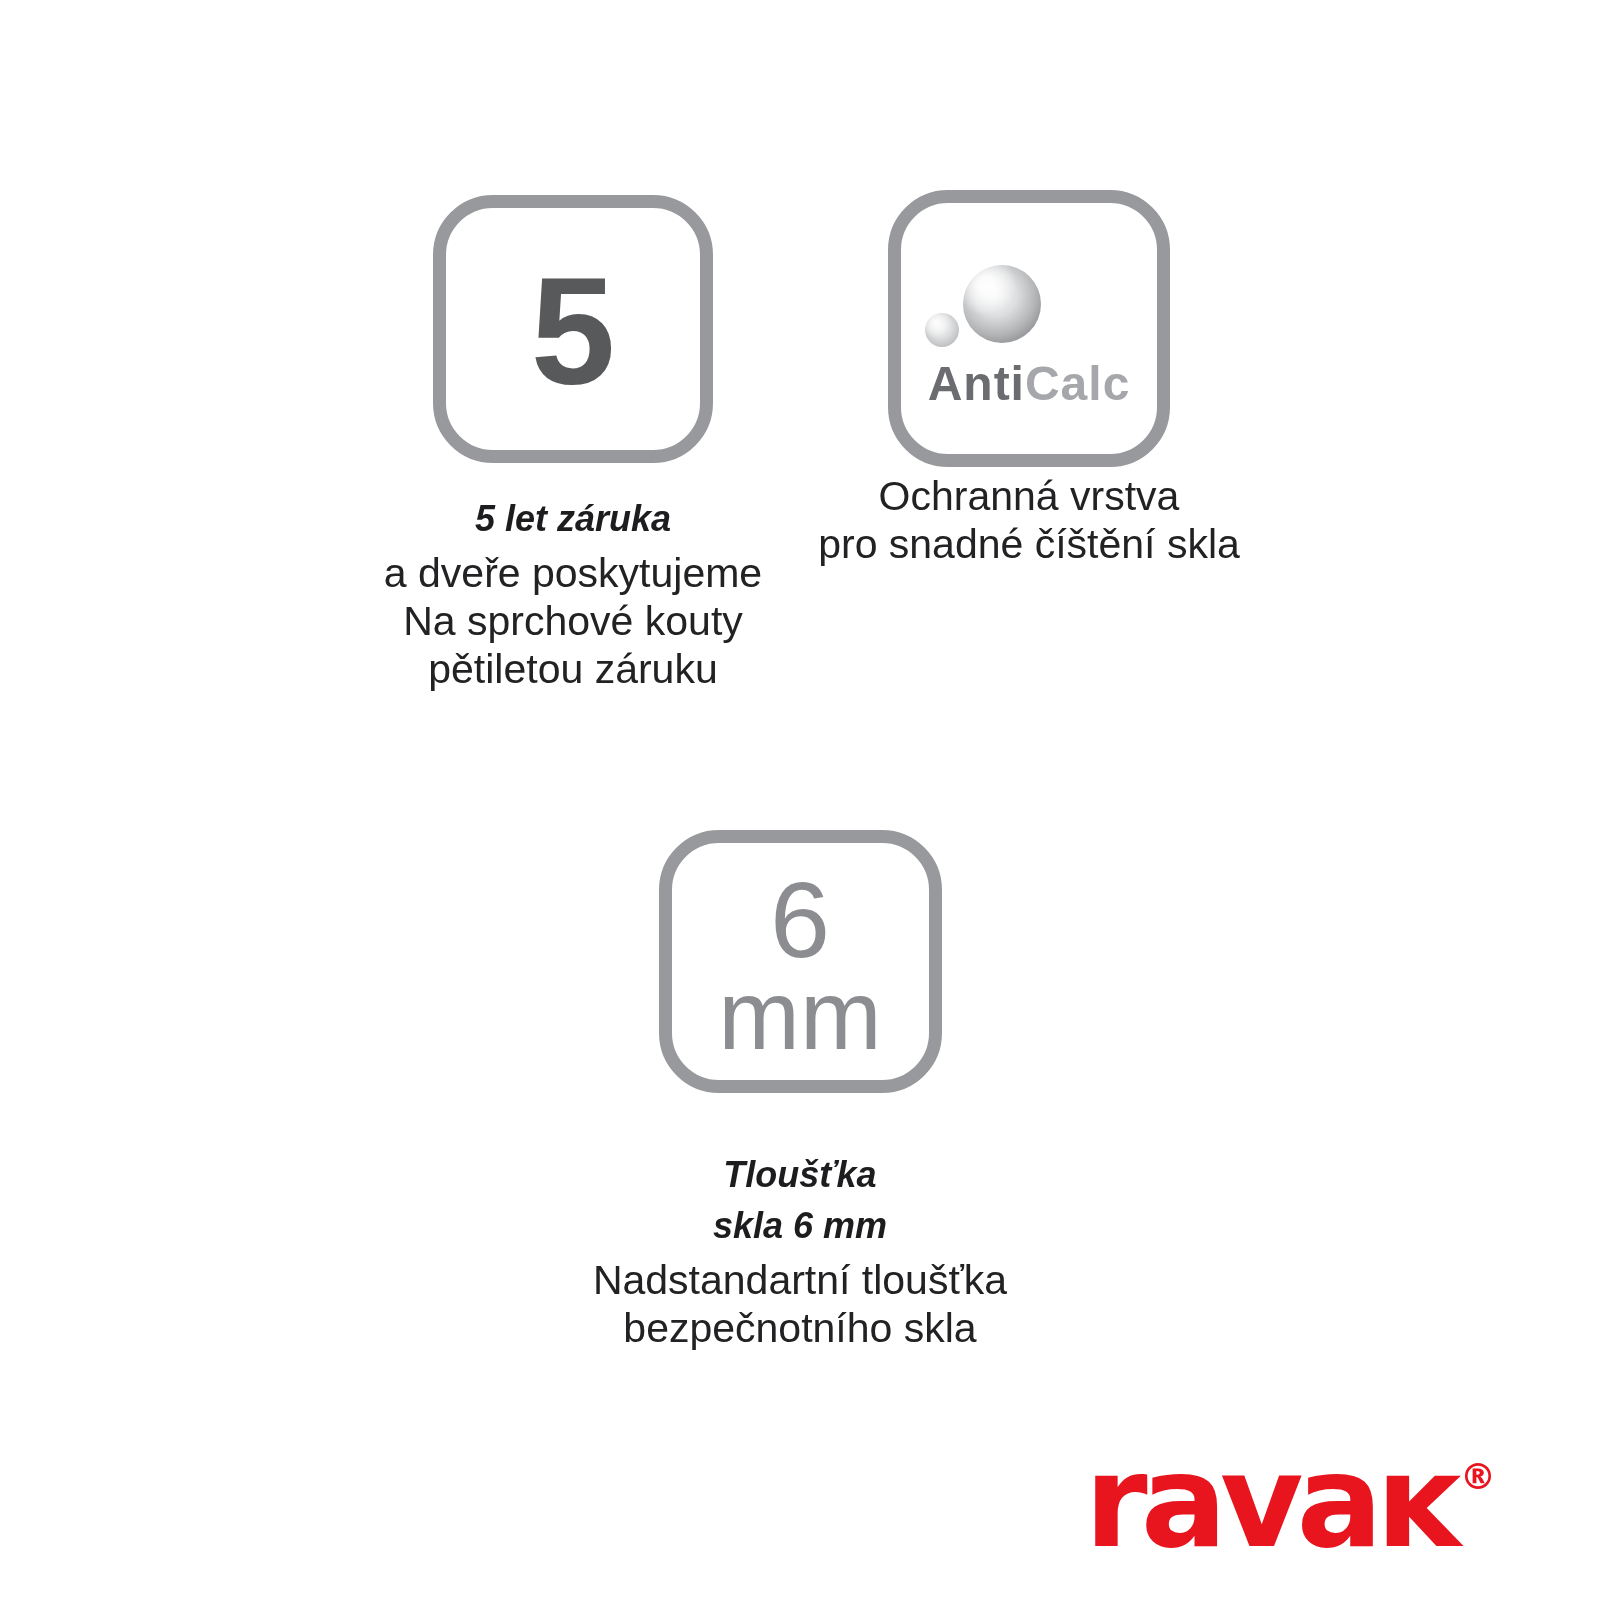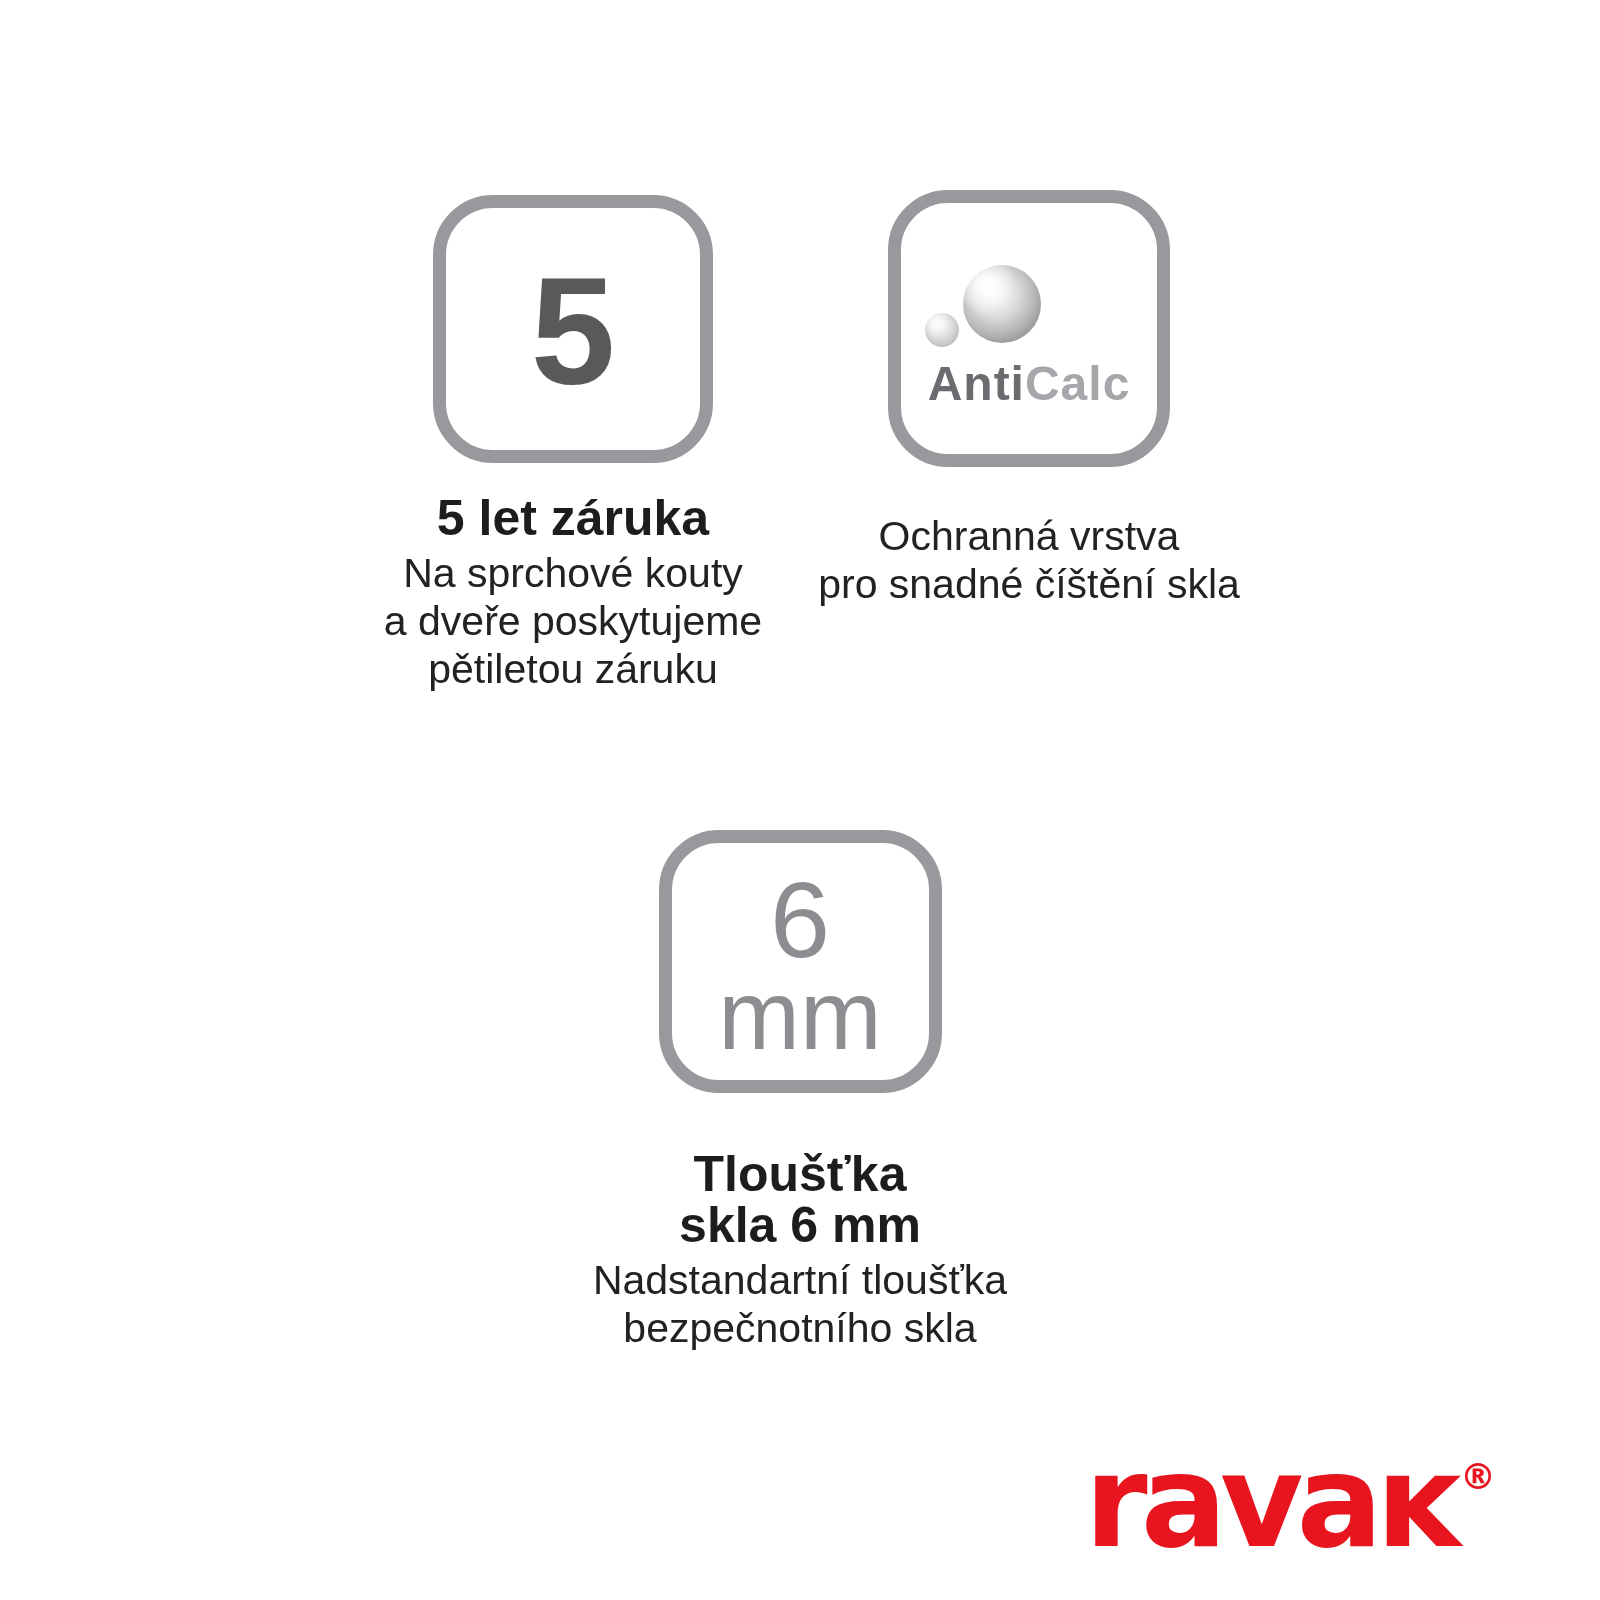--- a/index.html
+++ b/index.html
@@ -24,21 +24,21 @@
   }
   .feature {
     position: absolute;
     transform: translateX(-50%);
     display: flex;
     flex-direction: column;
     align-items: center;
     text-align: center;
   }
   #feature-warranty { left: 573px; top: 195px; width: 560px; }
-  #feature-anticalc { left: 1029px; top: 190px; width: 560px; gap: 40px; }
+  #feature-anticalc { left: 1029px; top: 190px; width: 560px; }
   #feature-thickness { left: 800px; top: 830px; width: 640px; }
 
   .badge {
     box-sizing: border-box;
     border: 13px solid var(--icon-border, #97999c);
     border-radius: 60px;
     background: #ffffff;
     position: relative;
     flex: none;
   }
@@ -84,24 +84,25 @@
     display: flex; flex-direction: column;
     align-items: center; justify-content: center;
     color: var(--icon-measure, #8b8d90);
     padding-top: 6px;
   }
   .measure-value { font-size: 108px; line-height: 100px; display: block; }
   .measure-unit  { font-size: 98px;  line-height: 90px;  display: block; }
 
   .feature-title {
     margin: 30px 0 0 0;
-    font-size: 50px;
+    font-size: 36px;
     line-height: 51px;
     font-weight: bold;
     color: var(--heading-text, #1d1d1f);
+    font-style: italic;
   }
   #feature-thickness .feature-title { margin-top: 56px; }
   .feature-title .title-line { display: block; }
   .feature-desc {
     margin: 5px 0 0 0;
     font-size: 41px;
     line-height: 48px;
     font-weight: normal;
     color: var(--body-text, #222224);
   }
@@ -137,22 +138,22 @@
 <body>
 
 <div class="canvas">
 
   <section class="feature" id="feature-warranty">
     <div class="badge">
       <span class="badge-digit">5</span>
     </div>
     <h2 class="feature-title">5 let záruka</h2>
     <p class="feature-desc">
+      <span class="desc-line">a dveře poskytujeme</span>
       <span class="desc-line">Na sprchové kouty</span>
-      <span class="desc-line">a dveře poskytujeme</span>
       <span class="desc-line">pětiletou záruku</span>
     </p>
   </section>
 
   <section class="feature" id="feature-anticalc">
     <div class="badge">
       <span class="bubble bubble-large"></span>
       <span class="bubble bubble-small"></span>
       <div class="anticalc-text">
         <span class="anticalc-anti">Anti</span><span class="anticalc-calc">Calc</span>

